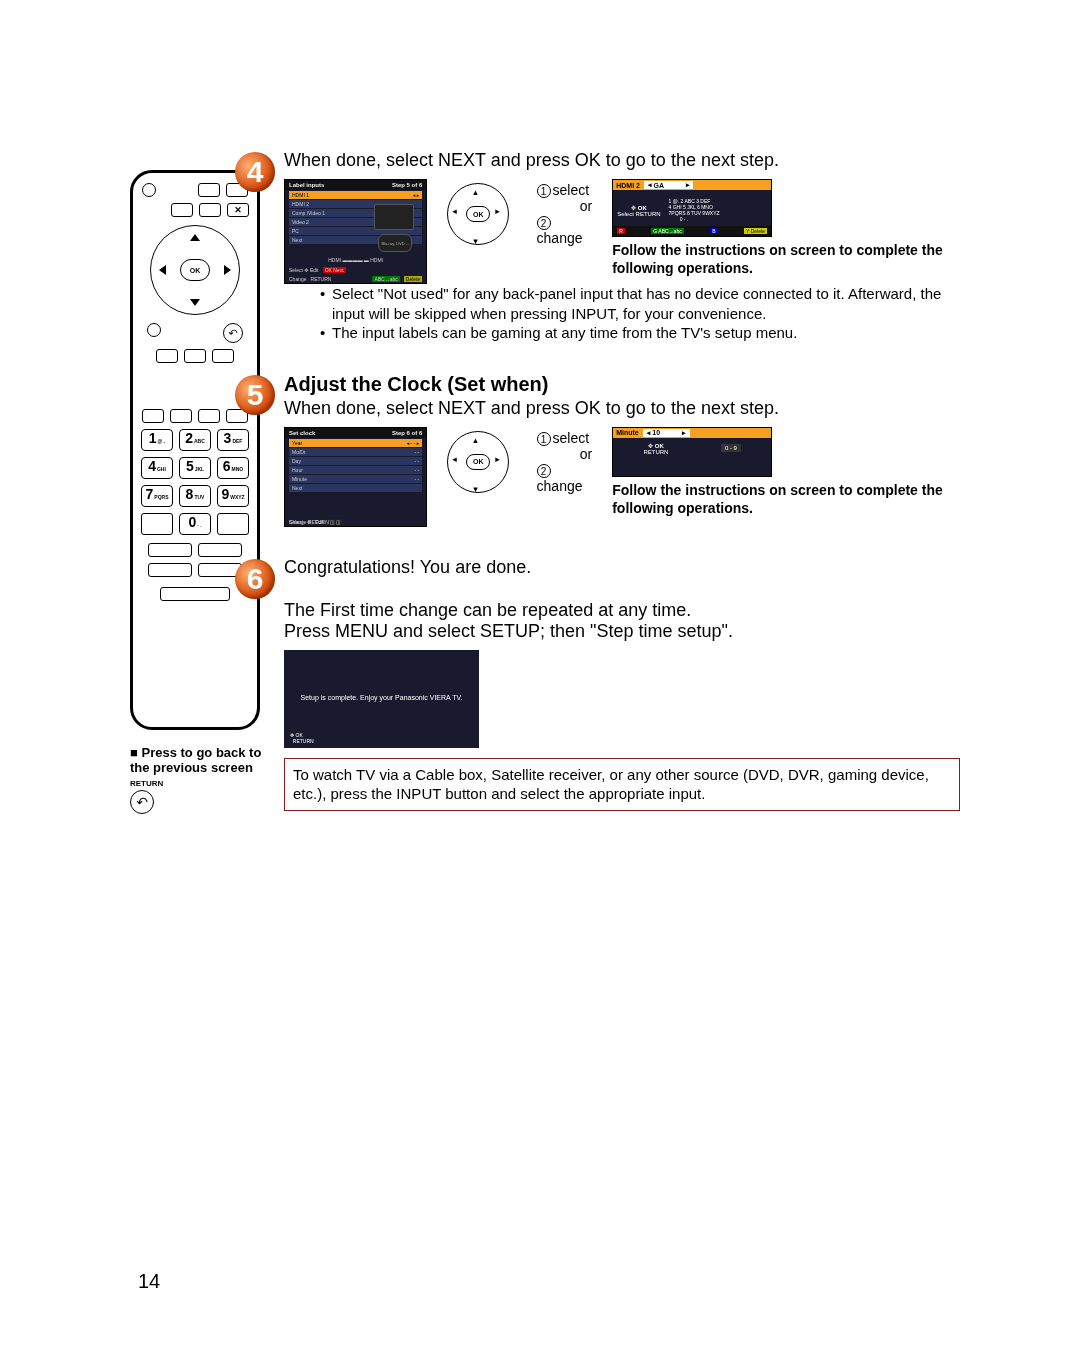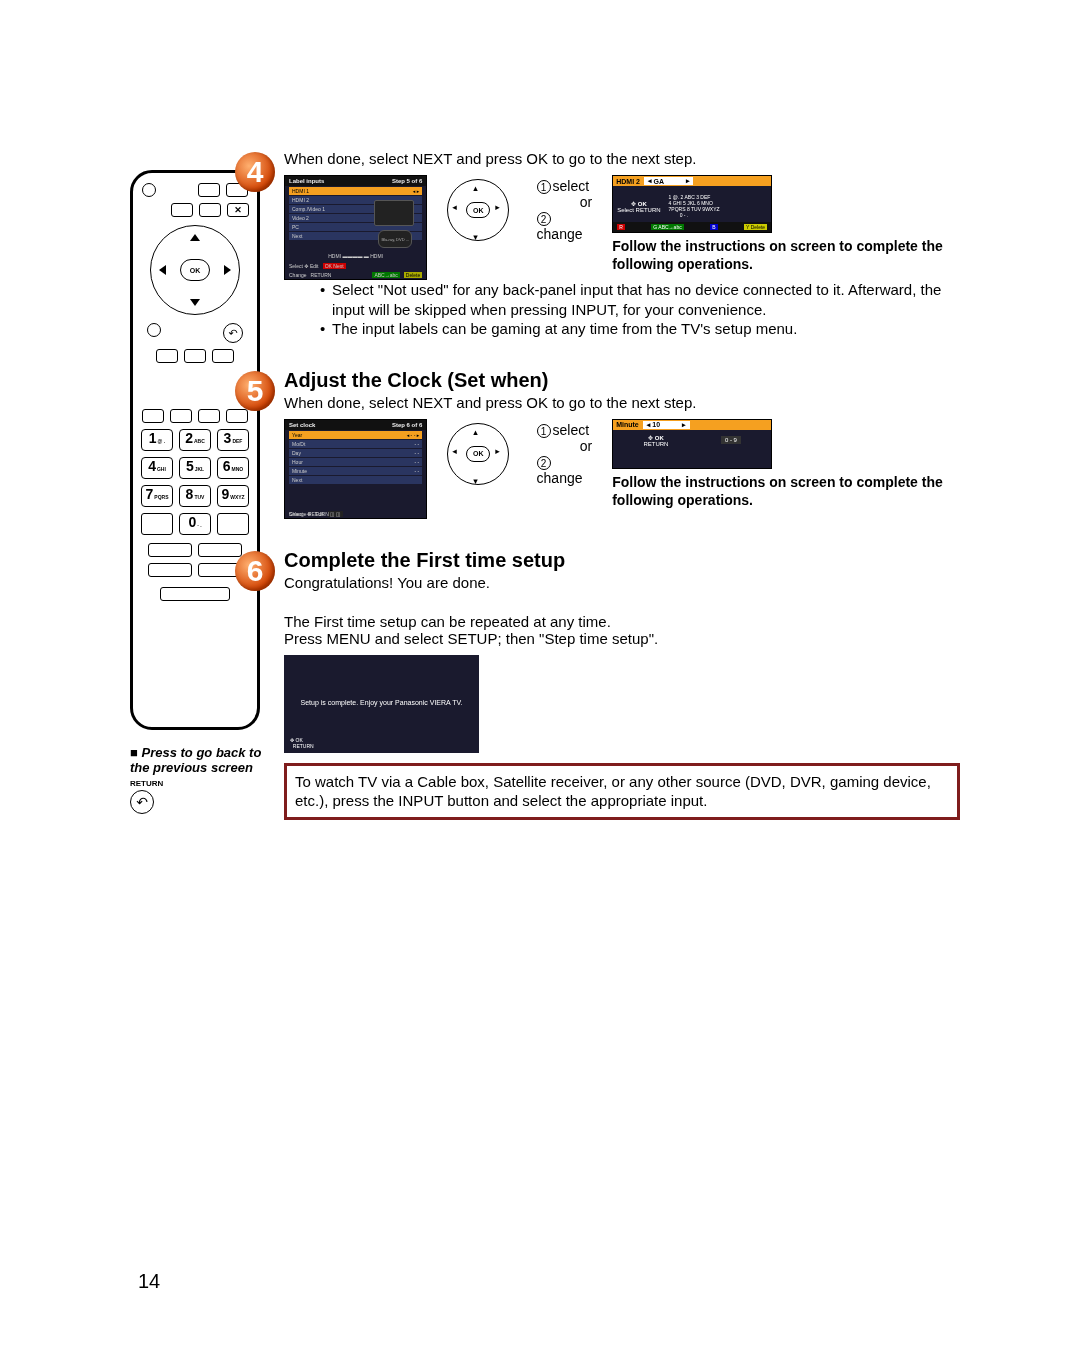--- a/index.html
+++ b/index.html
@@ -64,21 +64,21 @@
   .step-badge {
     width: 40px; height: 40px; border-radius: 50%;
     background: radial-gradient(circle at 35% 35%, #ffb070, #d04000 70%);
     color: #fff; font-size: 30px; font-weight: bold;
     display: inline-flex; align-items: center; justify-content: center;
     position: absolute; left: -45px;
     box-shadow: inset -2px -2px 4px rgba(0,0,0,.3);
   }
   .step { position: relative; margin-bottom: 30px; padding-left: 4px; }
   .step h2 { font-size: 20px; font-weight: bold; margin-bottom: 2px; }
-  .step .sub { font-size: 15px; margin-bottom: 8px; }
+  .step .sub { font-size: 18px; margin-bottom: 8px; }
 
   .osd {
     width: 195px; height: 105px; background: #1a1a2e;
     border: 1px solid #000; position: relative; color: #fff;
     font-size: 6px;
   }
   .osd .title { background:#111; padding:2px 4px; display:flex; justify-content:space-between; font-weight:bold; font-size:6px; color:#eee; }
   .osd .menurow { background:#2a3560; margin:1px 4px 0; padding:1px 3px; font-size:5px; color:#ccc; display:flex; justify-content:space-between; }
   .osd .menurow.sel { background:#f5a020; color:#000; }
   .osd .footer { position:absolute; bottom:1px; left:4px; right:4px; font-size:5px; color:#ccc; display:flex; gap:4px; align-items:center; }
@@ -110,34 +110,34 @@
 
   .labels-para { font-size: 15px; margin: 10px 0 6px 0; line-height:1.3; }
   .bullets { margin-left: 36px; font-size: 15px; line-height:1.3; }
   .bullets li { list-style: none; position:relative; padding-left:12px; }
   .bullets li::before { content:"•"; position:absolute; left:0; }
 
   .note-below { font-size: 14px; line-height:1.3; margin-top:4px;font-weight:bold; }
 
   .back-block { position:absolute; left:0; top:595px; width:150px; font-size:13px; }
   .back-block .sq { font-size:13px; }
-  .back-block b { font-weight:bold;font-style:italic; }
+  .back-block b { font-weight:bold; }
   .back-block .ret-lbl { font-size:8px; font-weight:bold; margin-top:4px; }
   .back-block .ret-ic { width:24px; height:24px; border:1.5px solid #000; border-radius:50%; display:flex; align-items:center; justify-content:center; font-size:14px; margin-top:2px; }
 
   .final-osd {
     width: 195px; height: 98px; background:#1a1a2e; color:#fff; font-size:7px;
     display:flex; flex-direction:column; justify-content:center; align-items:center; position:relative;
     margin:8px 0;
   }
   .final-osd .msg { text-align:center; font-size:7px; line-height:1.2; }
   .final-osd .ft { position:absolute; bottom:4px; left:6px; font-size:5px; }
 
   .boxnote {
-    border:3px solid #7f1d1d; padding:6px 8px; font-size:15px; line-height:1.3; margin-top:10px;
+    border:1px solid #7f1d1d; padding:6px 8px; font-size:15px; line-height:1.3; margin-top:10px;
   }
 
   .pagenum { position:absolute; left:130px; bottom:60px; font-size:20px;margin-left:8px; }
 
   .tri-l::before{ content:"◂"; }
   .tri-r::before{ content:"▸"; }
 
   .remote .spacer { height: 40px; }
   .osd .tvimg { width:40px; height:26px; background:#222; border:1px solid #555; position:absolute; right:12px; top:24px; border-radius:2px; }
   .osd .kbd { width:34px; height:18px; background:#222; border:1px solid #555; position:absolute; right:14px; top:54px; border-radius:6px; font-size:4px; color:#aaa; display:flex; align-items:center; justify-content:center; }
@@ -418,24 +418,23 @@
               <div style="background:#333; padding:1px 4px; font-size:6px;">0 - 9</div>
             </div>
           </div>
           <div class="note-below">Follow the instructions on screen to complete the following operations.</div>
         </div>
       </div>
     </div>
 
     <div class="step">
       <div class="step-badge" style="top:2px;">6</div>
-      <h2>Complete the First time setup</h2>
       <div class="sub">Congratulations!  You are done.</div>
       <div style="height:14px;"></div>
-      <div class="sub" style="margin-bottom:0;">The First time setup can be repeated at any time.</div>
+      <div class="sub" style="margin-bottom:0;">The First time change can be repeated at any time.</div>
       <div class="sub">Press MENU and select SETUP; then "Step time setup".</div>
 
       <div class="final-osd">
         <div class="msg">Setup is complete. Enjoy your Panasonic VIERA TV.</div>
         <div class="ft">✥ <span>OK</span><br>&nbsp;&nbsp;<span>RETURN</span></div>
       </div>
 
       <div class="boxnote">To watch TV via a Cable box, Satellite receiver, or  any other source (DVD, DVR, gaming device, etc.), press the INPUT button and select the appropriate input.</div>
     </div>
 

